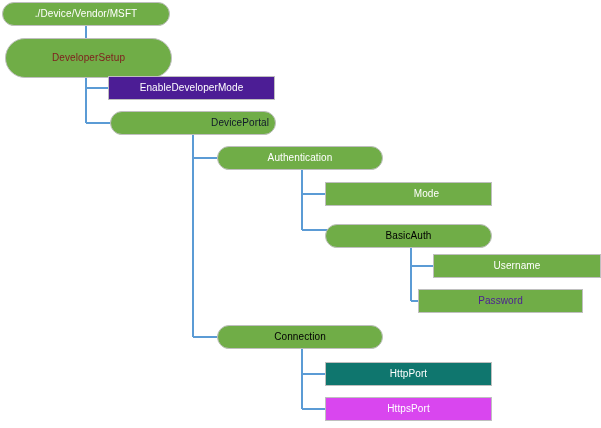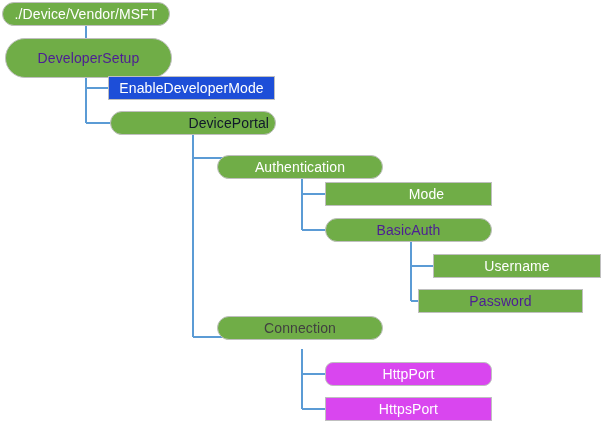--- a/index.html
+++ b/index.html
@@ -25,21 +25,21 @@
     width: 601px;
     height: 428px;
     pointer-events: none;
   }
   .node {
     position: absolute;
     box-sizing: border-box;
     background: #70AD47;
     border: 1px solid #BFBFBF;
     color: #FFFFFF;
-    font-size: 14px;
+    font-size: 10px;
     line-height: 1;
     display: flex;
     align-items: center;
     justify-content: center;
     text-align: center;
     letter-spacing: 0.1px;
     white-space: nowrap;
     overflow: hidden;
   }
   .node.rounded {
@@ -101,48 +101,48 @@
       <g>
         <line x1="302" y1="349" x2="302" y2="409" stroke="#5B9BD5" stroke-width="2"></line>
         <line x1="302" y1="409" x2="325" y2="409" stroke="#5B9BD5" stroke-width="2"></line>
       </g>
     </svg>
 
   <div id="node-layer">
       <div class="node rounded" style="left: 2px; top: 2px; width: 168px; height: 24px; background: rgb(112, 173, 71); border-color: rgb(191, 191, 191); color: rgb(255, 255, 255);">
         <span class="node-label">./Device/Vendor/MSFT</span>
       </div>
-      <div class="node rounded" style="left: 5px; top: 38px; width: 167px; height: 40px; background: rgb(112, 173, 71); border-color: rgb(191, 191, 191); color: #4c1d95;">
+      <div class="node rounded" style="left: 5px; top: 38px; width: 167px; height: 40px; background: rgb(112, 173, 71); border-color: rgb(191, 191, 191); color: #7f1d1d;">
         <span class="node-label">DeveloperSetup</span>
       </div>
-      <div class="node rect" style="left: 108px; top: 76px; width: 167px; height: 24px; background: #1d4ed8; border-color: rgb(191, 191, 191); color: rgb(255, 255, 255);">
+      <div class="node rect" style="left: 108px; top: 76px; width: 167px; height: 24px; background: #4c1d95; border-color: rgb(191, 191, 191); color: rgb(255, 255, 255);">
         <span class="node-label">EnableDeveloperMode</span>
       </div>
       <div class="node rounded" style="left: 110px; top: 111px; width: 166px; height: 24px; background: rgb(112, 173, 71); border-color: rgb(191, 191, 191); color: #0f172a; justify-content: flex-end;">
         <span class="node-label">DevicePortal</span>
       </div>
-      <div class="node rounded" style="left: 217px; top: 146px; width: 166px; height: 24px; background: rgb(112, 173, 71); border-color: rgb(191, 191, 191); color: rgb(255, 255, 255); margin-top: 9px;">
+      <div class="node rounded" style="left: 217px; top: 146px; width: 166px; height: 24px; background: rgb(112, 173, 71); border-color: rgb(191, 191, 191); color: rgb(255, 255, 255);">
         <span class="node-label">Authentication</span>
       </div>
       <div class="node rect" style="left: 325px; top: 182px; width: 167px; height: 24px; background: rgb(112, 173, 71); border-color: rgb(191, 191, 191); color: rgb(255, 255, 255); padding-left: 36px;">
         <span class="node-label">Mode</span>
       </div>
-      <div class="node rounded" style="left: 325px; top: 218px; width: 167px; height: 24px; background: rgb(112, 173, 71); border-color: rgb(191, 191, 191); color: #4c1d95;">
+      <div class="node rounded" style="left: 325px; top: 224px; width: 167px; height: 24px; background: rgb(112, 173, 71); border-color: rgb(191, 191, 191); color: #000000;">
         <span class="node-label">BasicAuth</span>
       </div>
       <div class="node rect" style="left: 433px; top: 254px; width: 168px; height: 24px; background: rgb(112, 173, 71); border-color: rgb(191, 191, 191); color: rgb(255, 255, 255);">
         <span class="node-label">Username</span>
       </div>
       <div class="node rect" style="left: 418px; top: 289px; width: 165px; height: 24px; background: rgb(112, 173, 71); border-color: rgb(191, 191, 191); color: #4c1d95;">
         <span class="node-label">Password</span>
       </div>
-      <div class="node rounded" style="left: 217px; top: 316px; width: 166px; height: 24px; background: rgb(112, 173, 71); border-color: rgb(191, 191, 191); color: #404040;">
+      <div class="node rounded" style="left: 217px; top: 325px; width: 166px; height: 24px; background: rgb(112, 173, 71); border-color: rgb(191, 191, 191); color: #000000;">
         <span class="node-label">Connection</span>
       </div>
-      <div class="node rect" style="left: 325px; top: 362px; width: 167px; height: 24px; background: #d946ef; border-color: rgb(191, 191, 191); color: rgb(255, 255, 255); border-radius: 8px;">
+      <div class="node rect" style="left: 325px; top: 362px; width: 167px; height: 24px; background: #0f766e; border-color: rgb(191, 191, 191); color: rgb(255, 255, 255);">
         <span class="node-label">HttpPort</span>
       </div>
       <div class="node rect" style="left: 325px; top: 397px; width: 167px; height: 24px; background: #d946ef; border-color: rgb(191, 191, 191); color: rgb(255, 255, 255);">
         <span class="node-label">HttpsPort</span>
       </div>
     </div>
 
 </div>
 
 </body></html>

